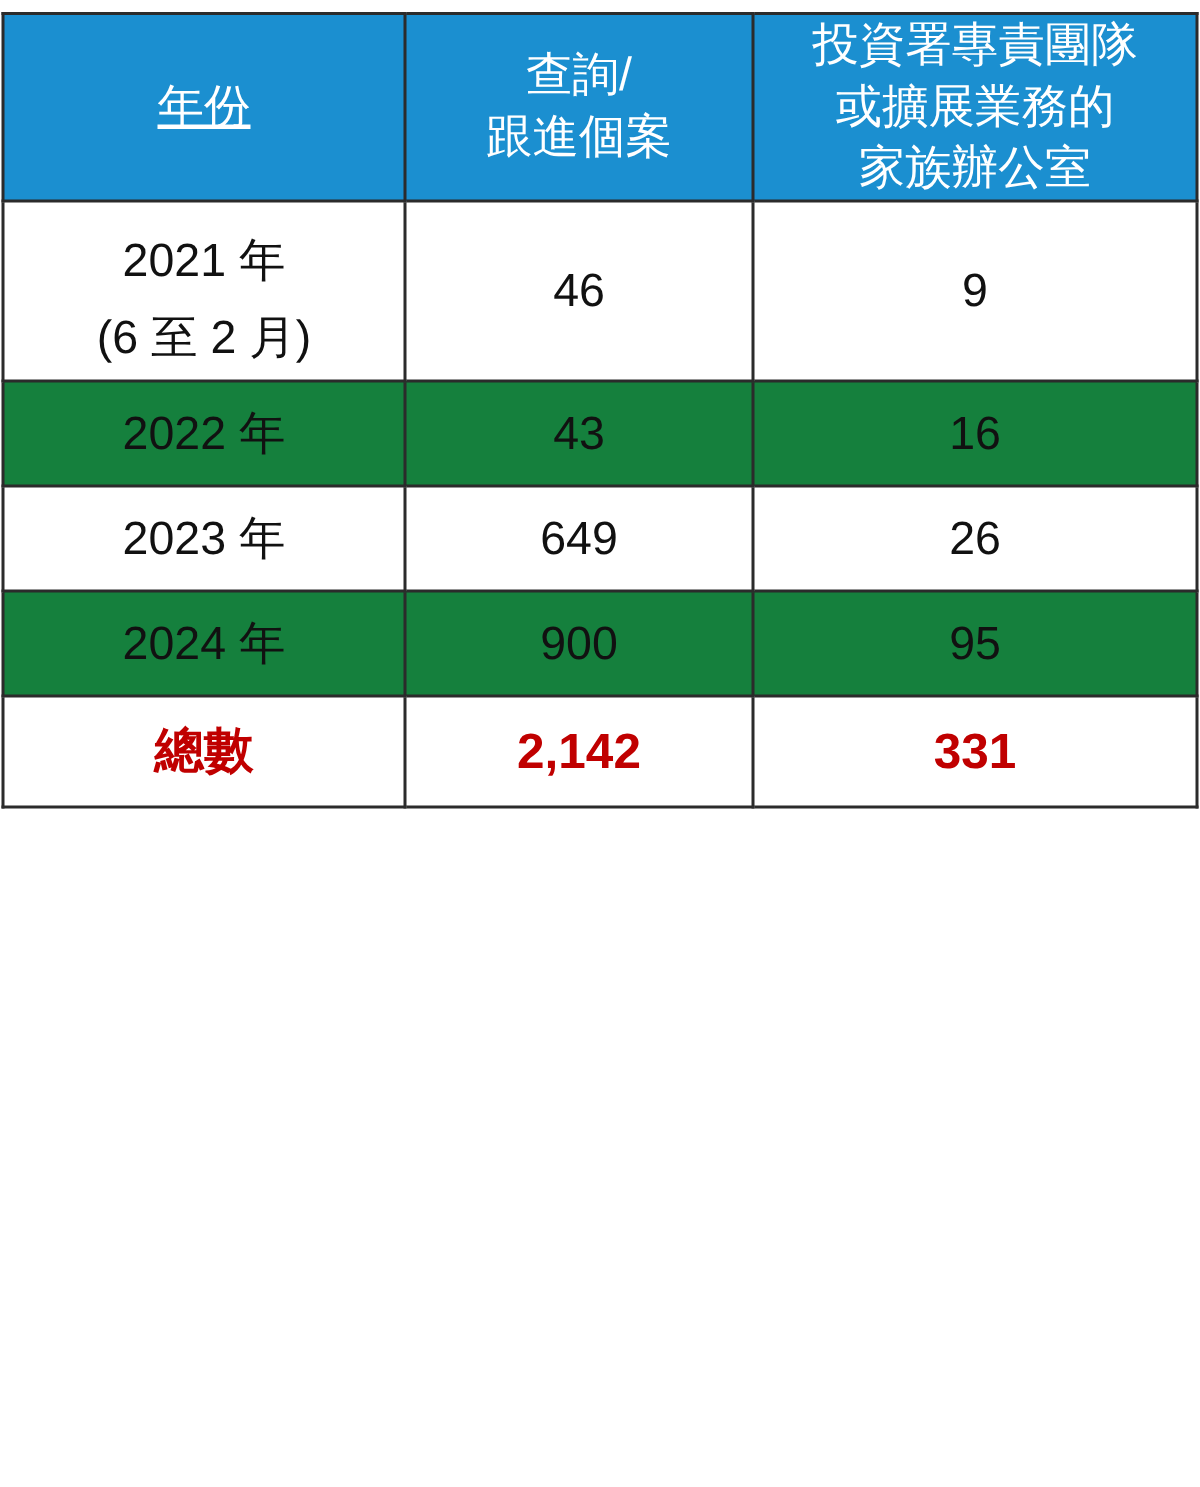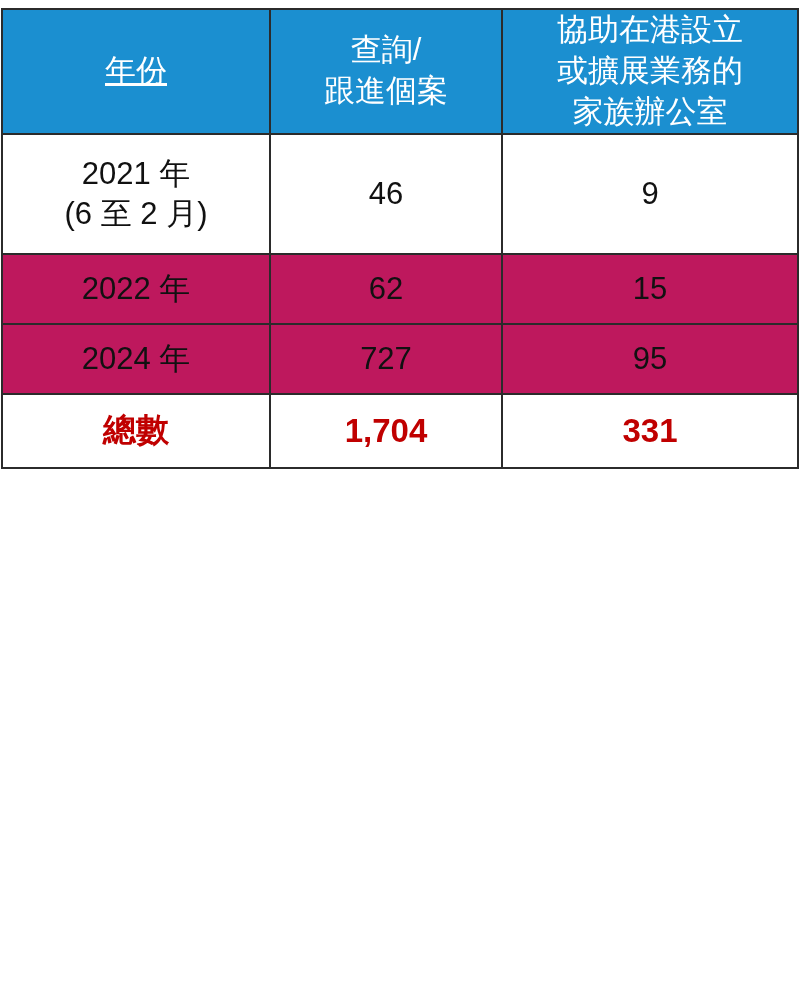--- a/index.html
+++ b/index.html
@@ -60,31 +60,32 @@
   .hdr-year { font-size: 33px; text-decoration: underline; }
   .hdr-multi div { white-space: nowrap; }
 
   tbody tr td {
     height: 68px;
   }
   tbody tr.tall td {
     height: 118px;
   }
   tr.alt td {
-    background: #be185d;
+    background: #15803d;
   }
   tr.plain td {
     background: #ffffff;
   }
   .year-two-line {
     line-height: 1.28;
     font-size: 31px;
   }
   .year-two-line div {
     white-space: nowrap;
+    margin-top: 11px;
   }
   tr.total td {
     color: #c00000;
     font-weight: bold;
     font-size: 33px;
     background: #ffffff;
     height: 72px;
   }
 </style>
 </head>
@@ -100,55 +101,60 @@
       <col class="col-fam">
     </colgroup>
     <thead>
       <tr>
         <td class="hdr-year">年份</td>
         <td class="hdr-multi">
           <div>查詢/</div>
           <div>跟進個案</div>
         </td>
         <td class="hdr-multi">
-          <div>協助在港設立</div>
+          <div>投資署專責團隊</div>
           <div>或擴展業務的</div>
           <div>家族辦公室</div>
         </td>
       </tr>
     </thead>
     <tbody>
 
       <tr class="plain tall">
         <td>
           <div class="year-two-line">
             <div>2021 年</div>
             <div>(6 至 2 月)</div>
           </div>
         </td>
         <td>46</td>
         <td>9</td>
       </tr>
 
       <tr class="alt">
         <td>2022 年</td>
-        <td>62</td>
-        <td>15</td>
+        <td>43</td>
+        <td>16</td>
       </tr>
 
+      <tr class="plain">
+        <td>2023 年</td>
+        <td>649</td>
+        <td>26</td>
+      </tr>
 
       <tr class="alt">
         <td>2024 年</td>
-        <td>727</td>
+        <td>900</td>
         <td>95</td>
       </tr>
 
 
       <tr class="total">
         <td>總數</td>
-        <td>1,704</td>
+        <td>2,142</td>
         <td>331</td>
       </tr>
 
     </tbody>
   </table>
 
 </div>
 
 </body></html>

